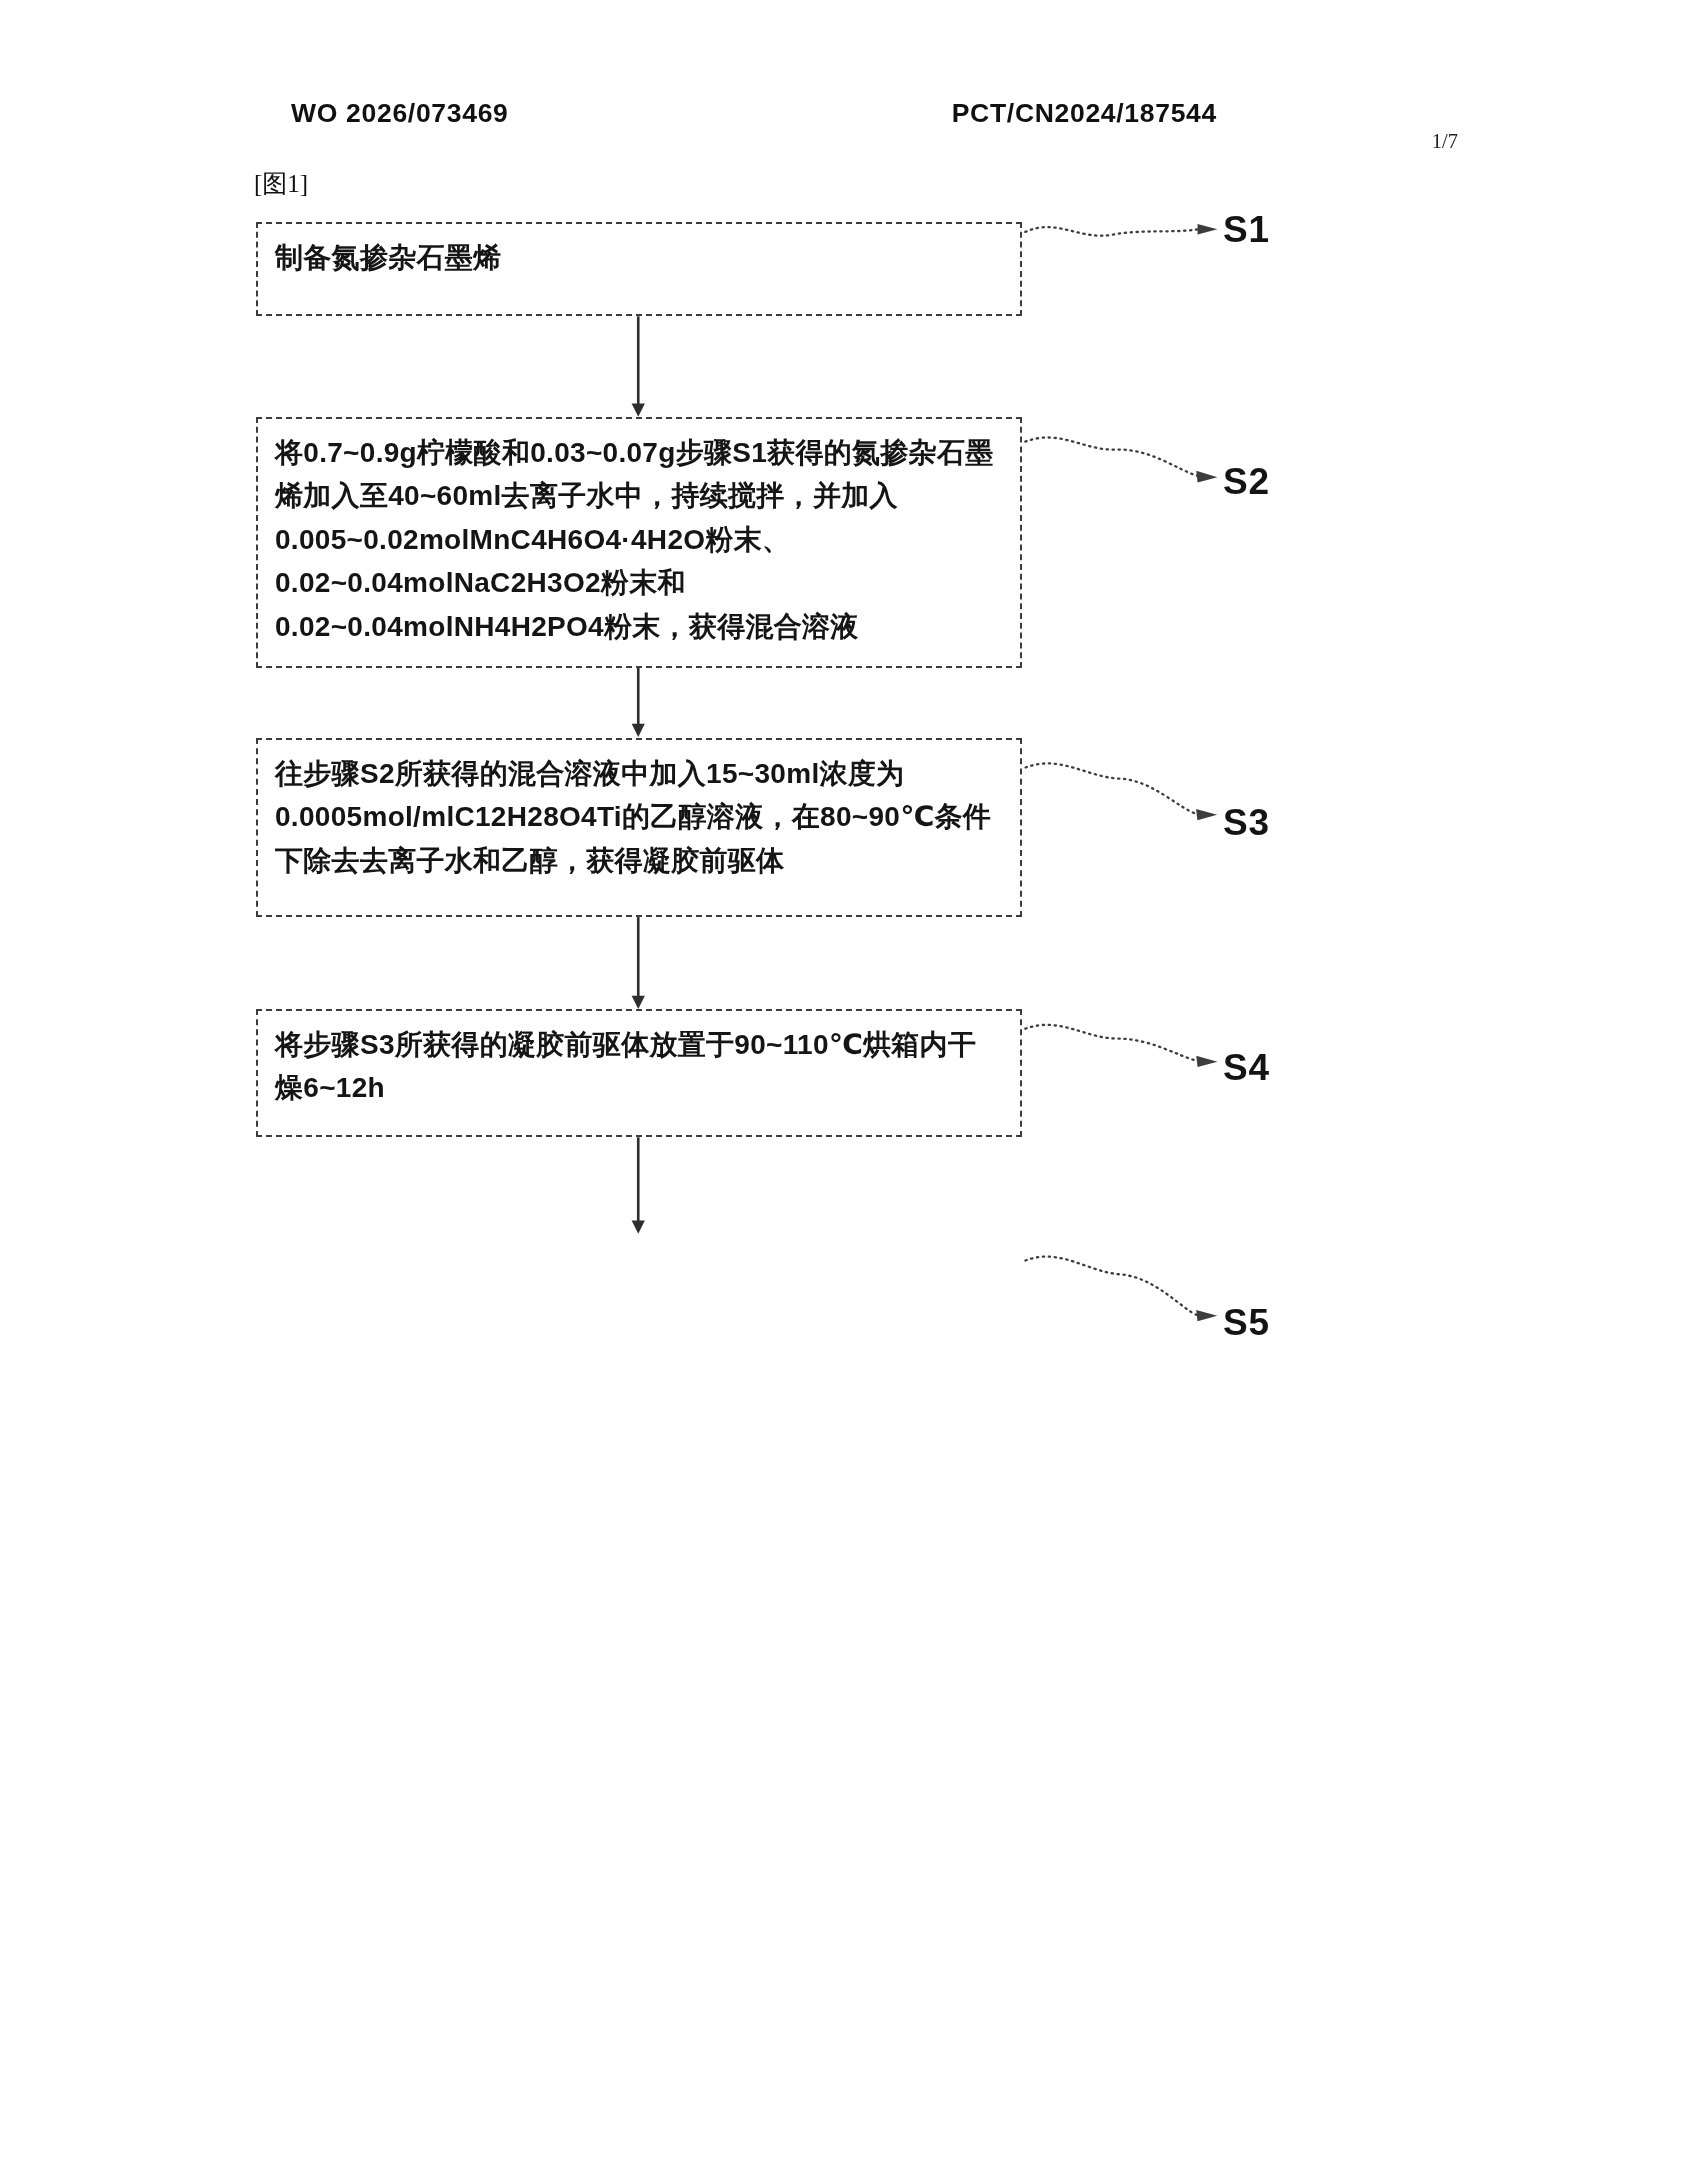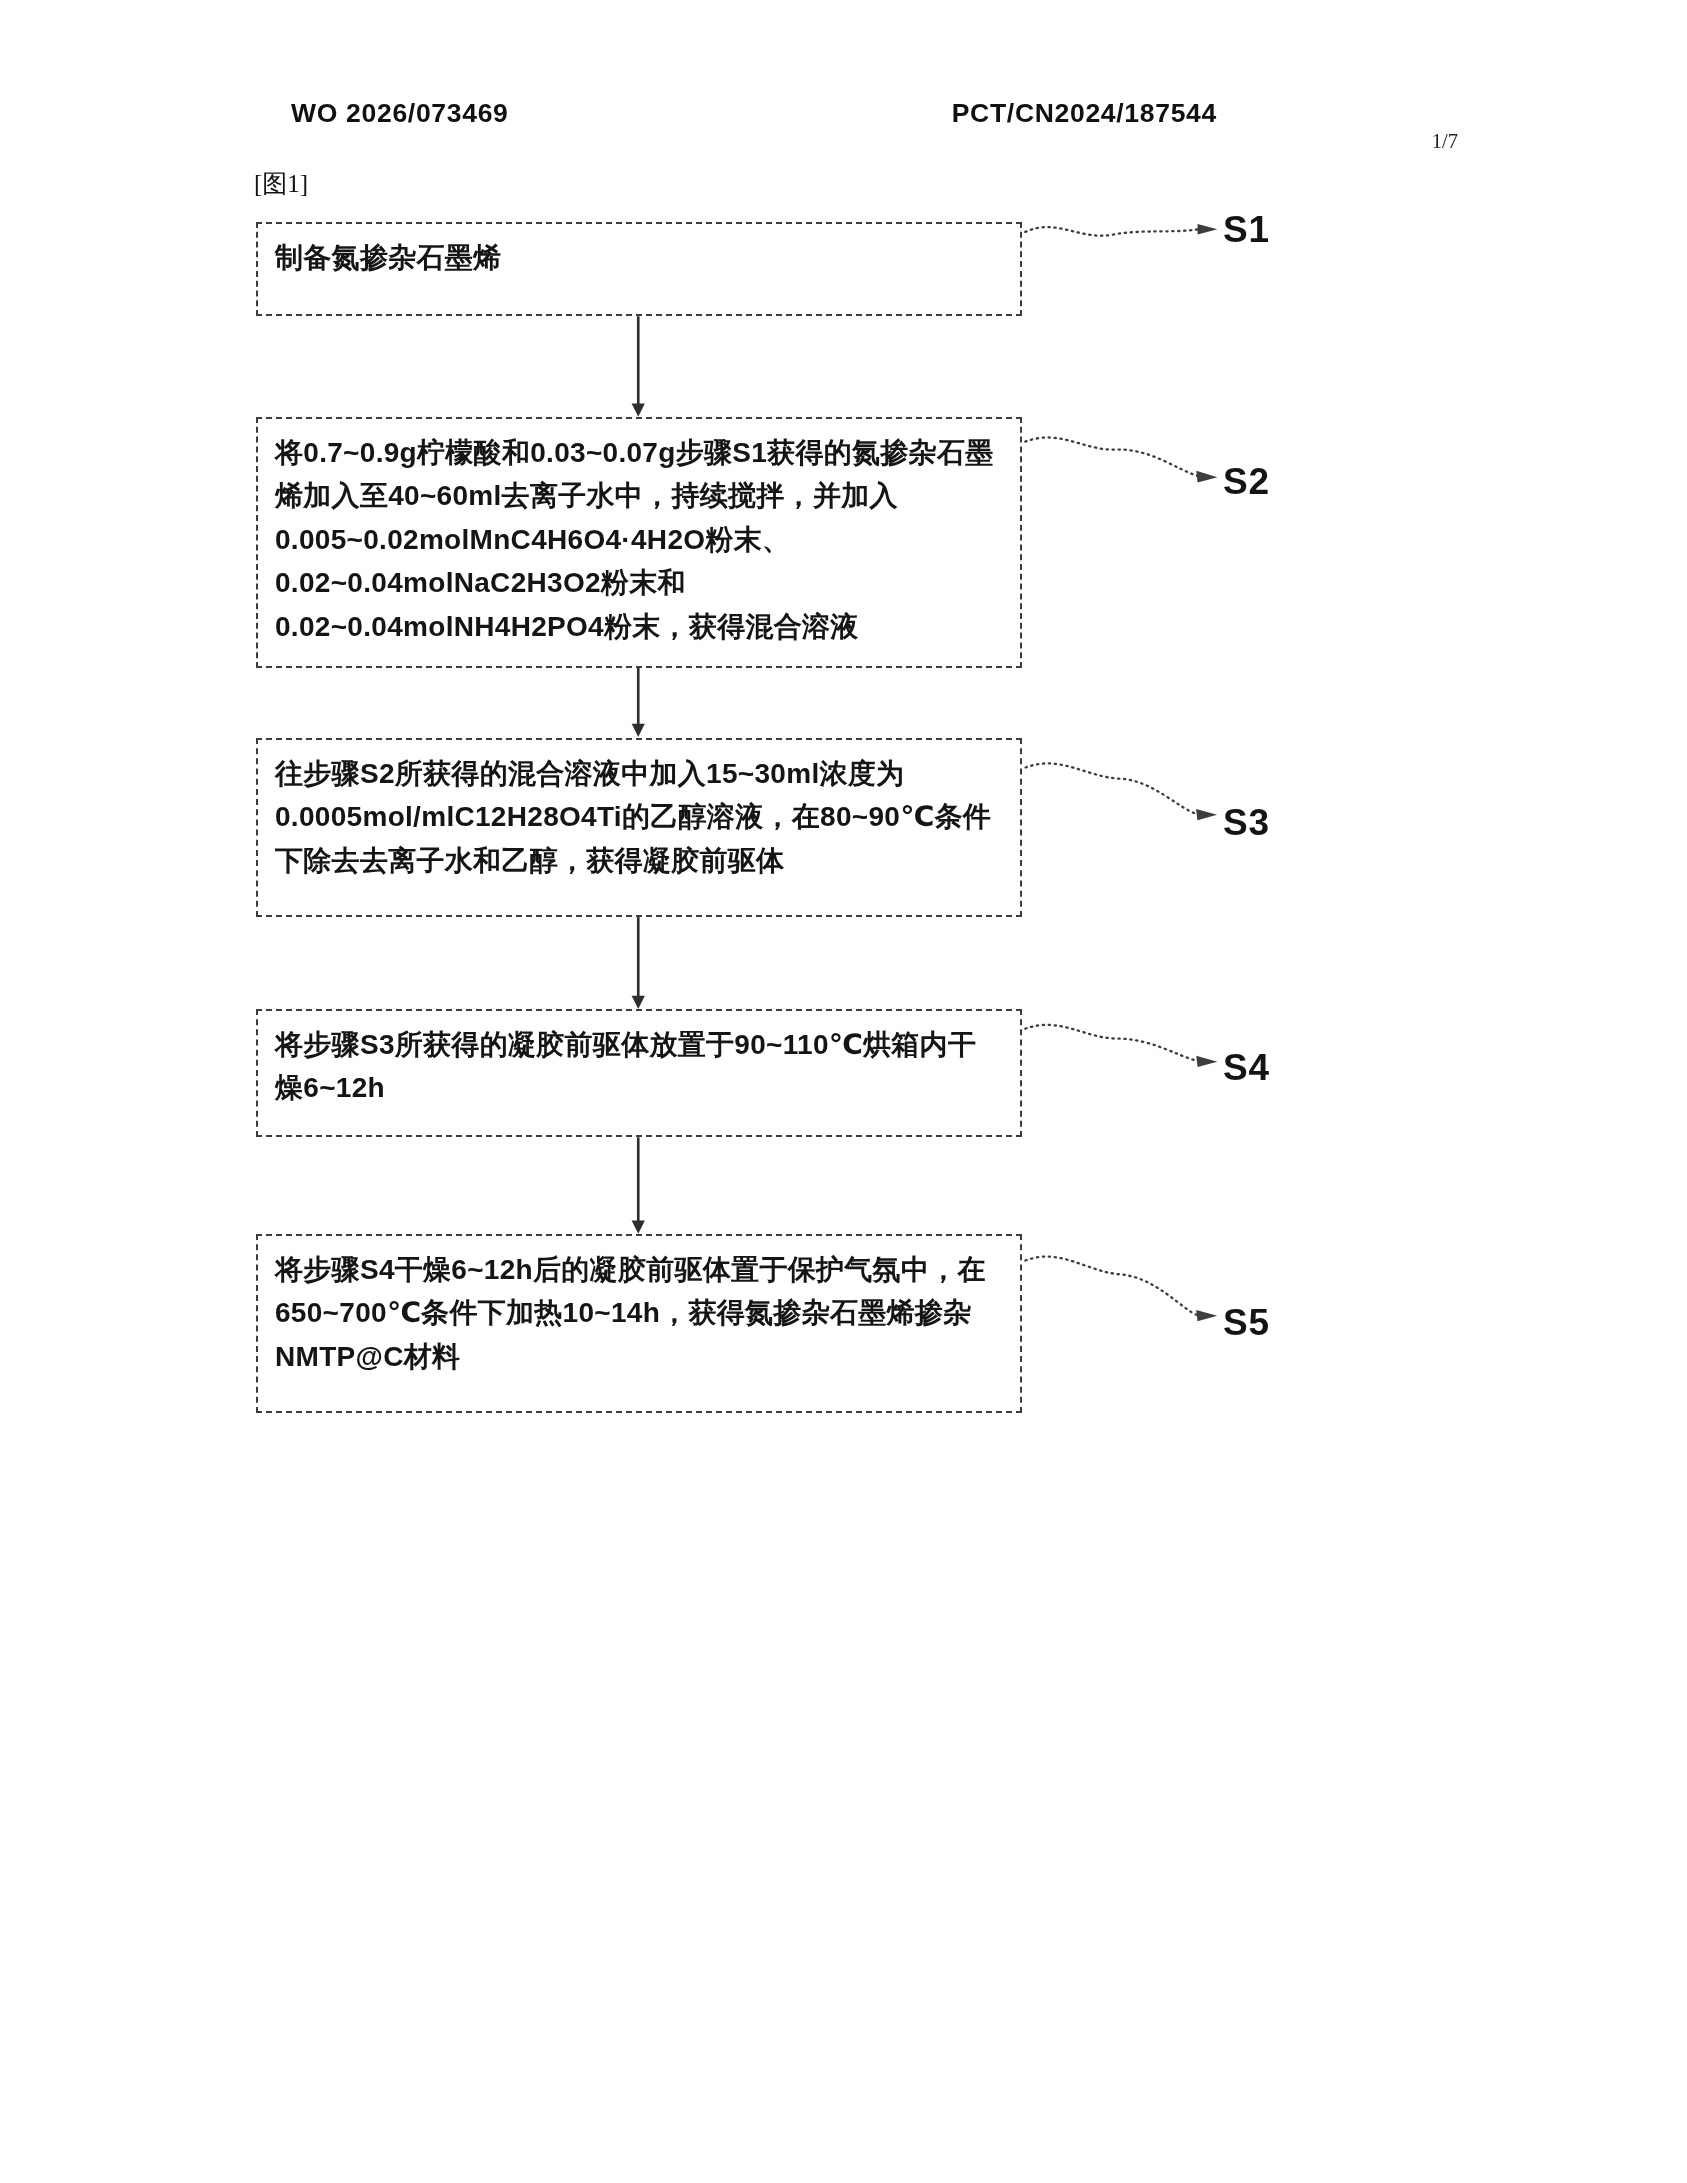--- a/index.html
+++ b/index.html
@@ -90,23 +90,20 @@
   </div>
   <div class="flow-box box2">
     <span>将0.7~0.9g柠檬酸和0.03~0.07g步骤S1获得的氮掺杂石墨烯加入至40~60ml去离子水中，持续搅拌，并加入0.005~0.02molMnC4H6O4·4H2O粉末、0.02~0.04molNaC2H3O2粉末和0.02~0.04molNH4H2PO4粉末，获得混合溶液</span>
   </div>
   <div class="flow-box box3">
     <span>往步骤S2所获得的混合溶液中加入15~30ml浓度为0.0005mol/mlC12H28O4Ti的乙醇溶液，在80~90℃条件下除去去离子水和乙醇，获得凝胶前驱体</span>
   </div>
   <div class="flow-box box4">
     <span>将步骤S3所获得的凝胶前驱体放置于90~110℃烘箱内干燥6~12h</span>
   </div>
-  <div class="flow-box box5">
-    <span>将步骤S4干燥6~12h后的凝胶前驱体置于保护气氛中，在650~700℃条件下加热10~14h，获得氮掺杂石墨烯掺杂NMTP@C材料</span>
-  </div>
 
   <div class="step-label label1">S1</div>
   <div class="step-label label2">S2</div>
   <div class="step-label label3">S3</div>
   <div class="step-label label4">S4</div>
   <div class="step-label label5">S5</div>
 
   <svg class="varrow" style="top:316px" width="18.5" height="101" viewBox="0 0 28 152">
     <line x1="14" y1="0" x2="14" y2="134" stroke="#2e2e2e" stroke-width="4"></line>
     <polygon points="4,132 24,132 14,152" fill="#2e2e2e"></polygon>

